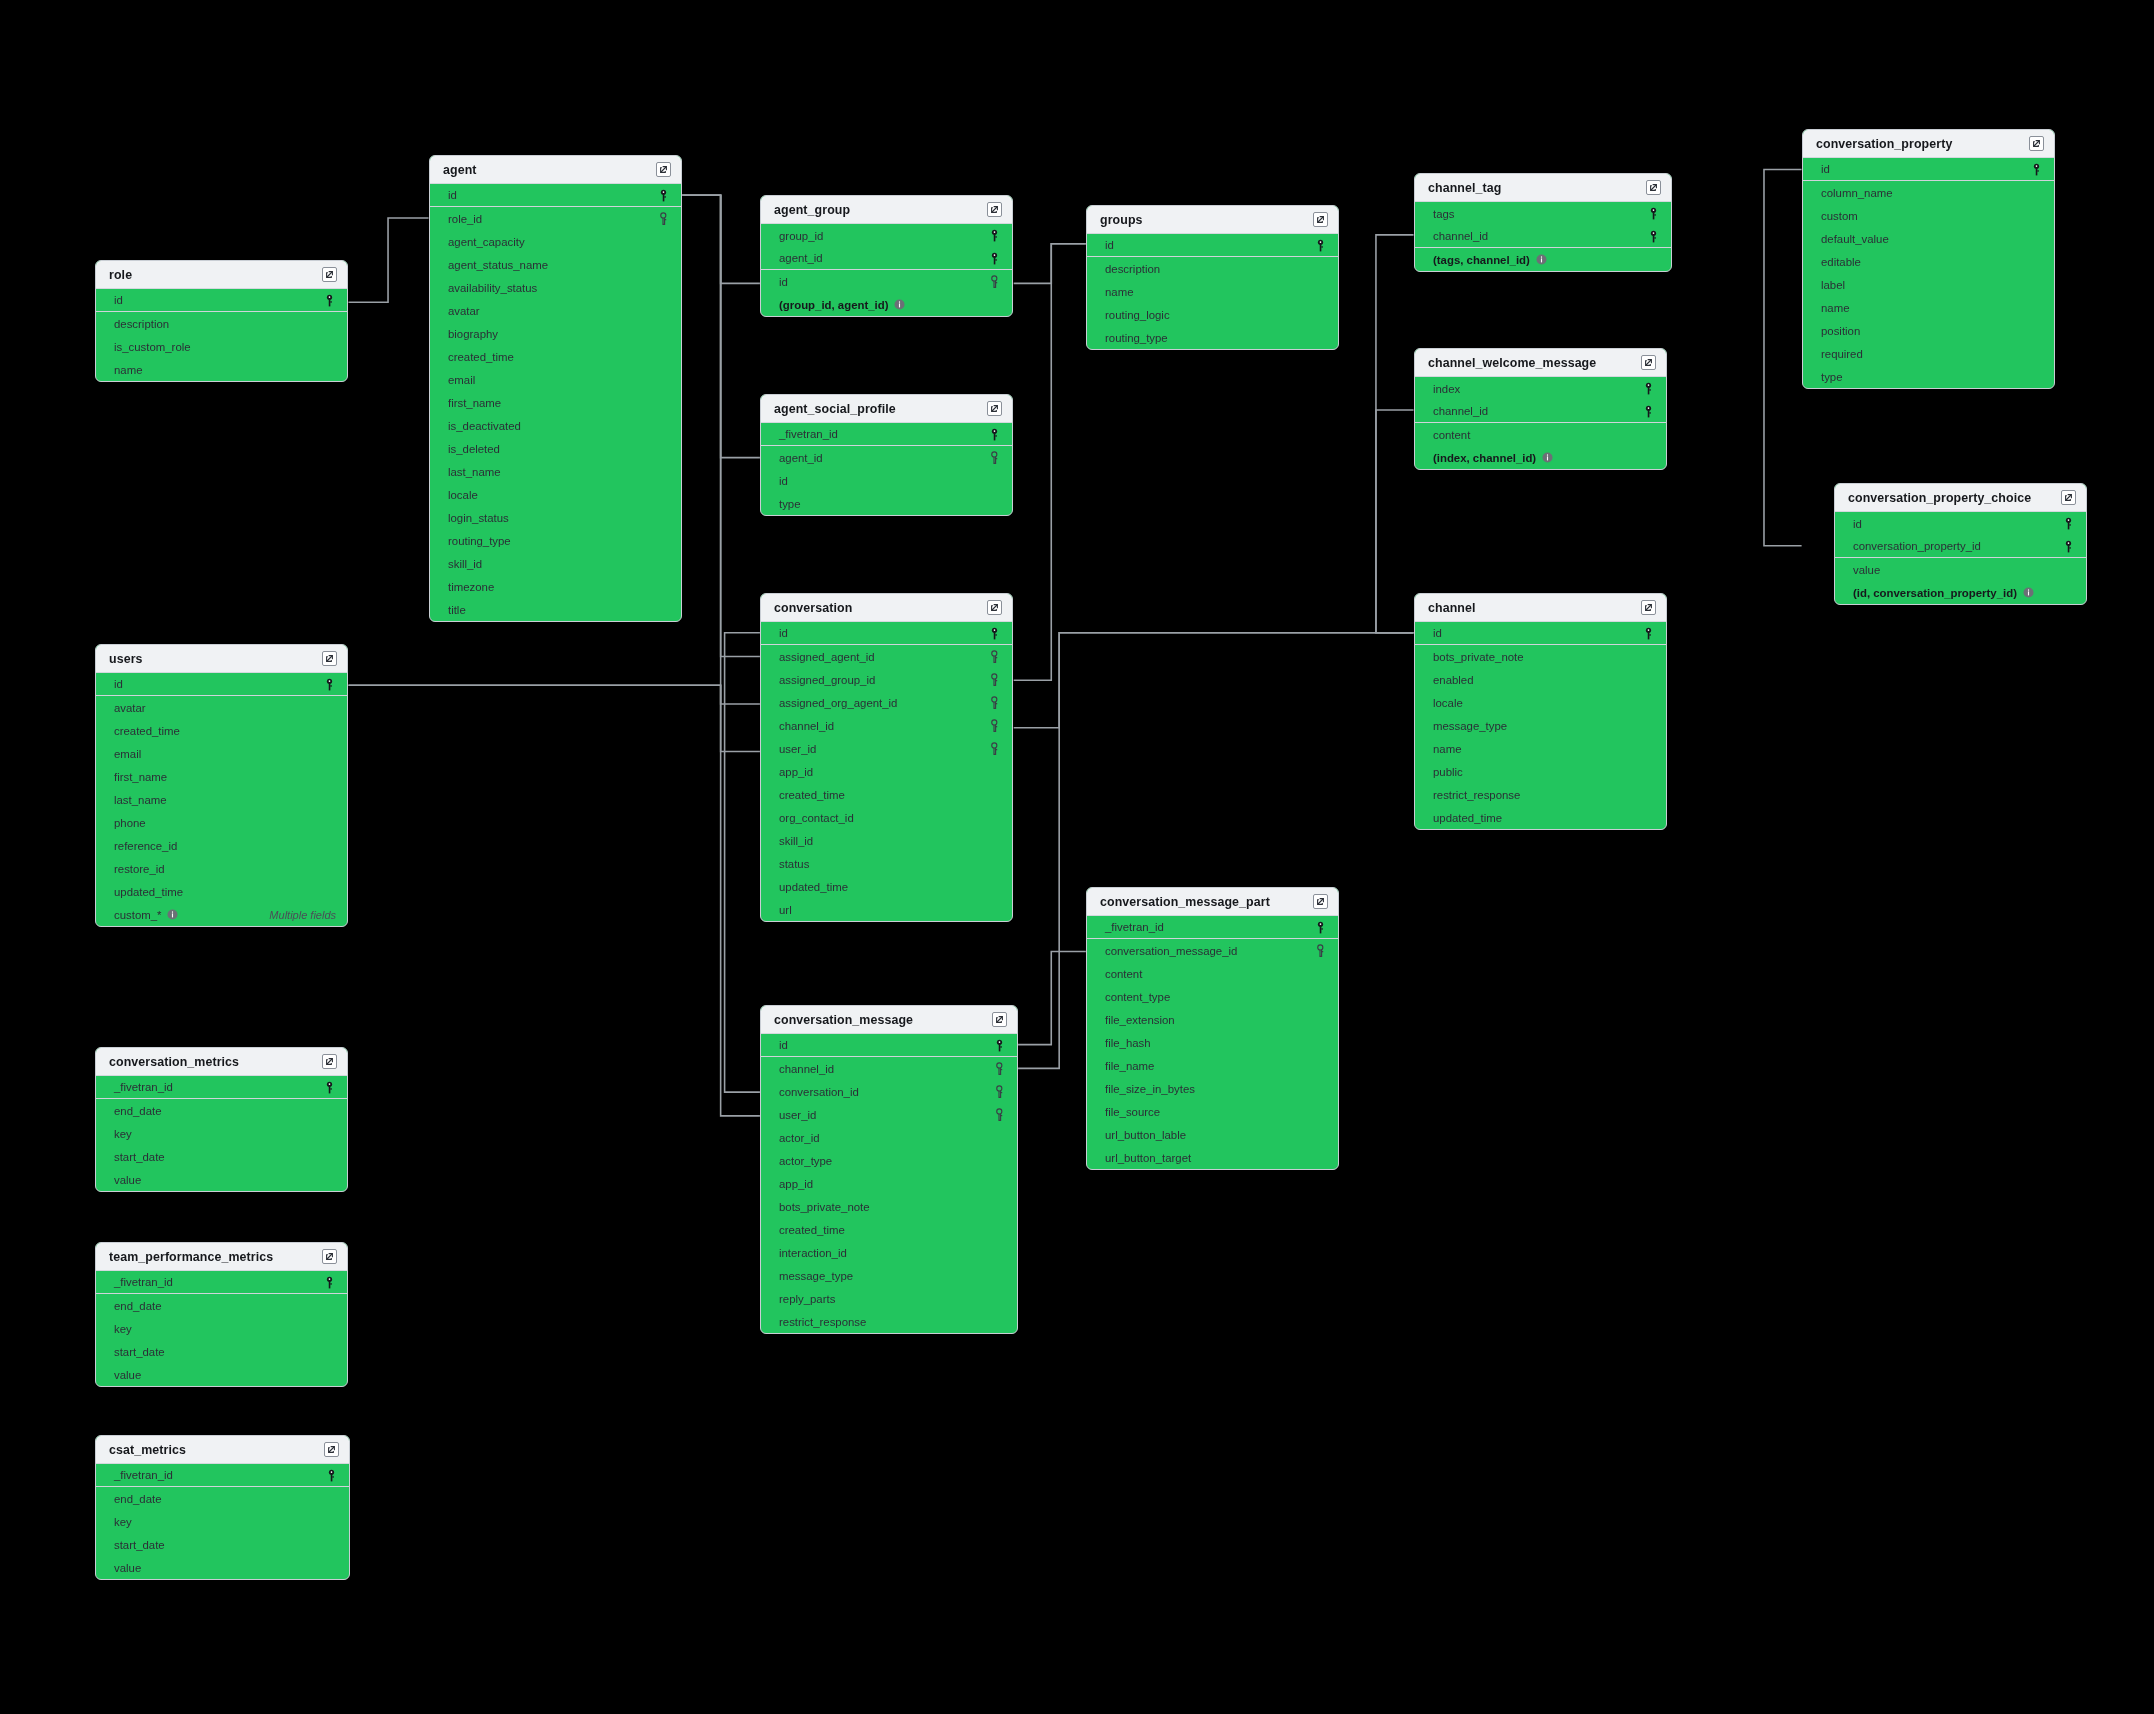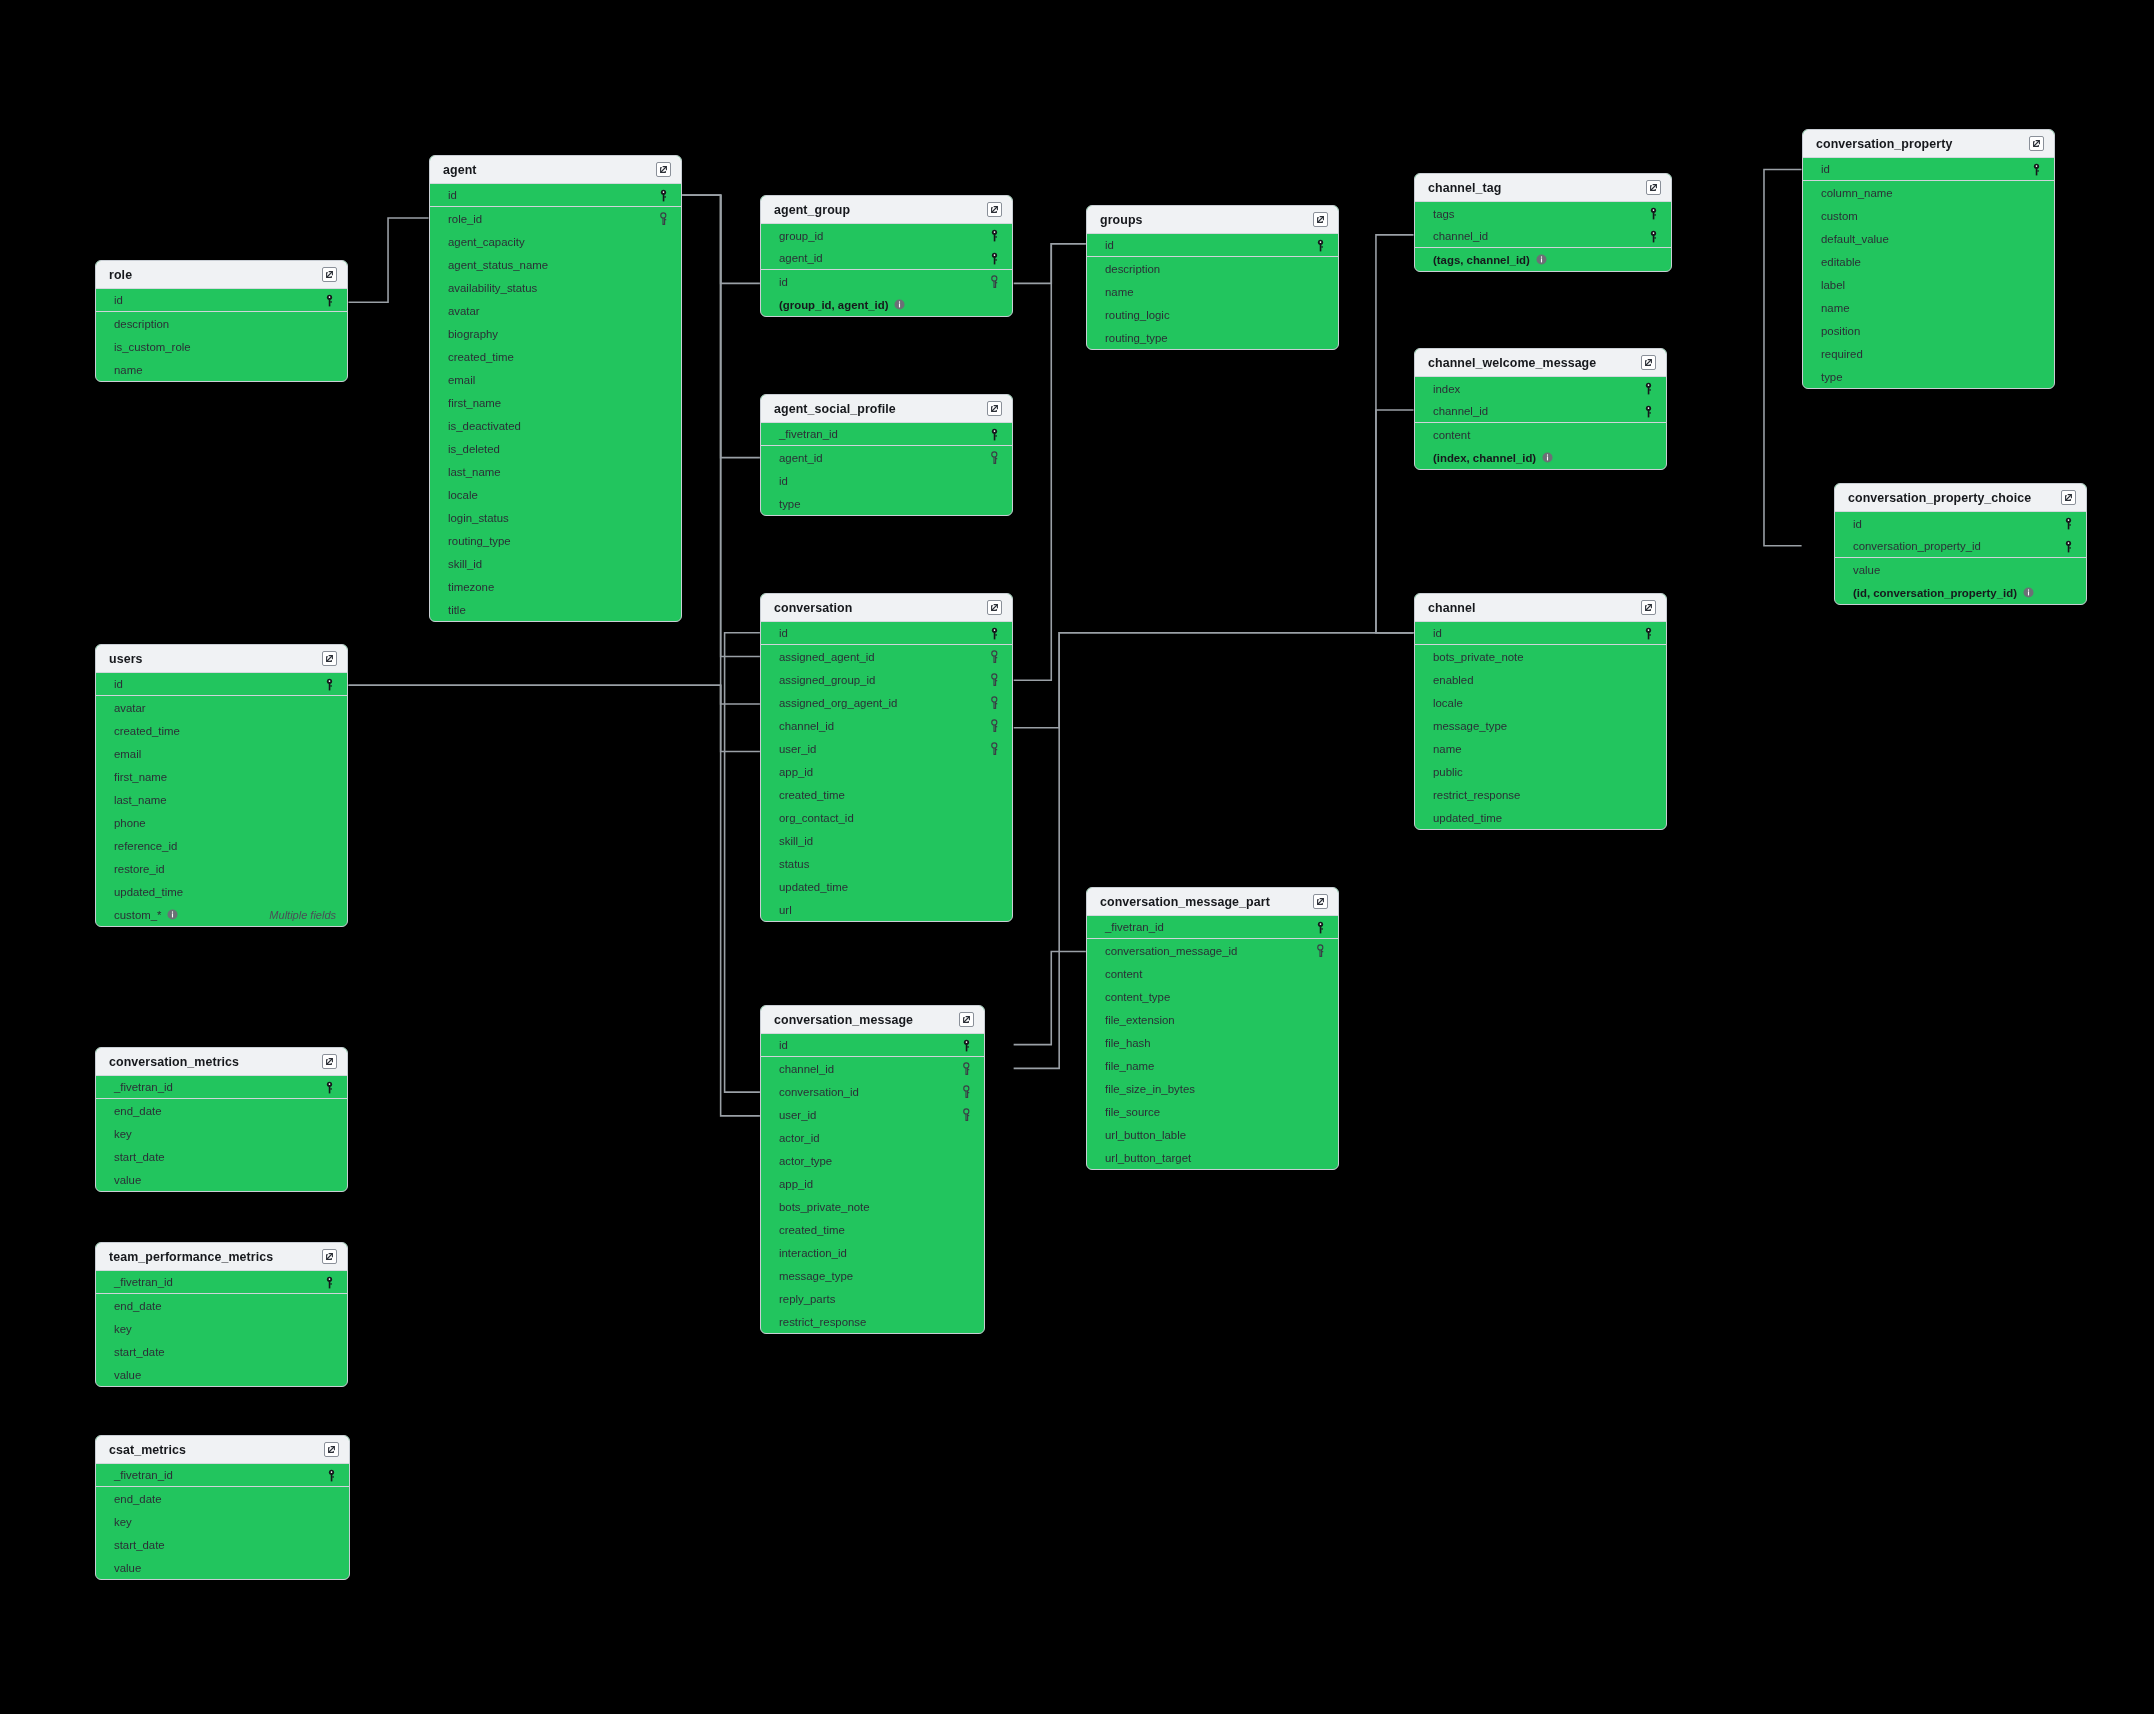--- a/index.html
+++ b/index.html
@@ -711,21 +711,21 @@
               <span>updated_time</span>
             </span>
           </div>
           <div class="row">
             <span class="rname">
               <span>url</span>
             </span>
           </div>
         </div>
       </div>
-      <div class="table-card" style="left: 760px; top: 1005px; width: 225px;">
+      <div class="table-card" style="left: 760px; top: 1005px; width: 258px;">
         <div class="tbl-header">
           <span class="tbl-title">conversation_message</span>
           <span class="ext-icon">
             <svg viewBox="0 0 15 15" width="15" height="15">
               <rect x="0.5" y="0.5" width="14" height="14" rx="1.5" fill="#ffffff" stroke="#8a9099" stroke-width="1"></rect>
               <path d="M5 10 L10 5" stroke="#2b2f36" stroke-width="1.1" fill="none"></path>
               <path d="M7.2 4.6 L10.4 4.6 L10.4 7.8" stroke="#2b2f36" stroke-width="1.1" fill="none" stroke-linecap="square"></path>
               <path d="M9.3 9.1 L9.3 10.4 L4.6 10.4 L4.6 5.7 L5.9 5.7" stroke="#2b2f36" stroke-width="1.1" fill="none"></path>
             </svg>
           </span>

